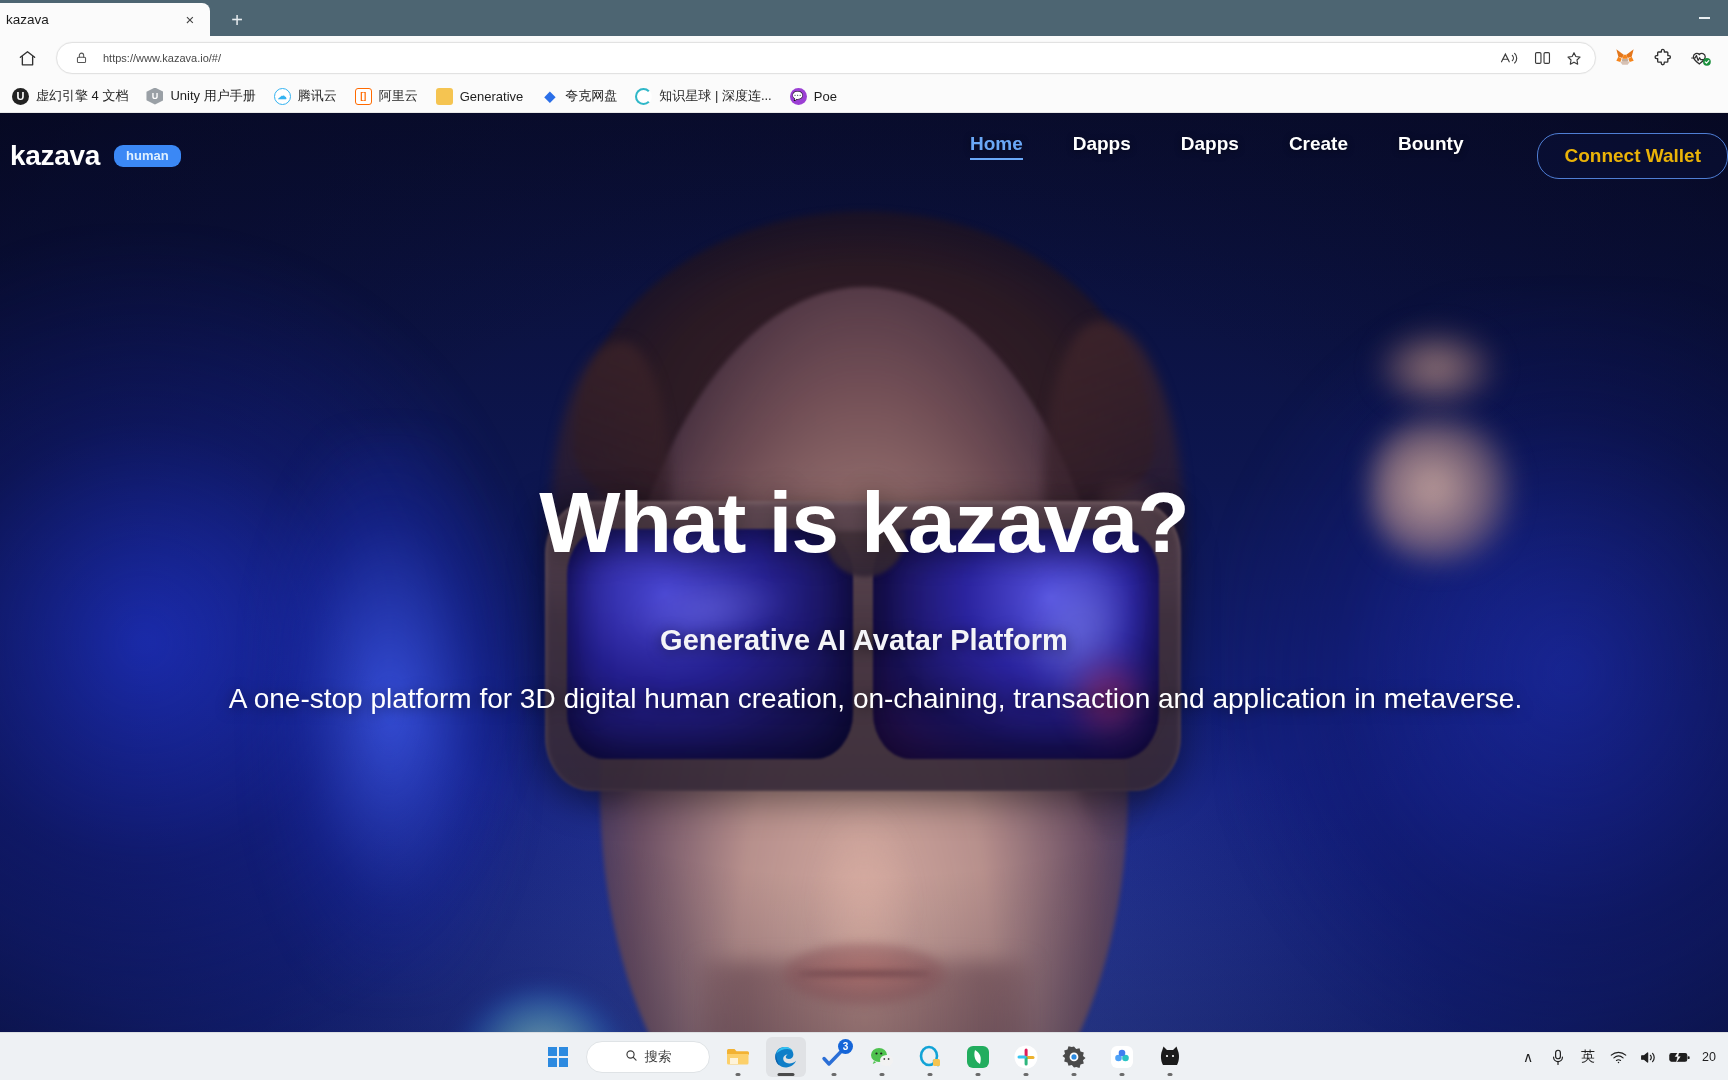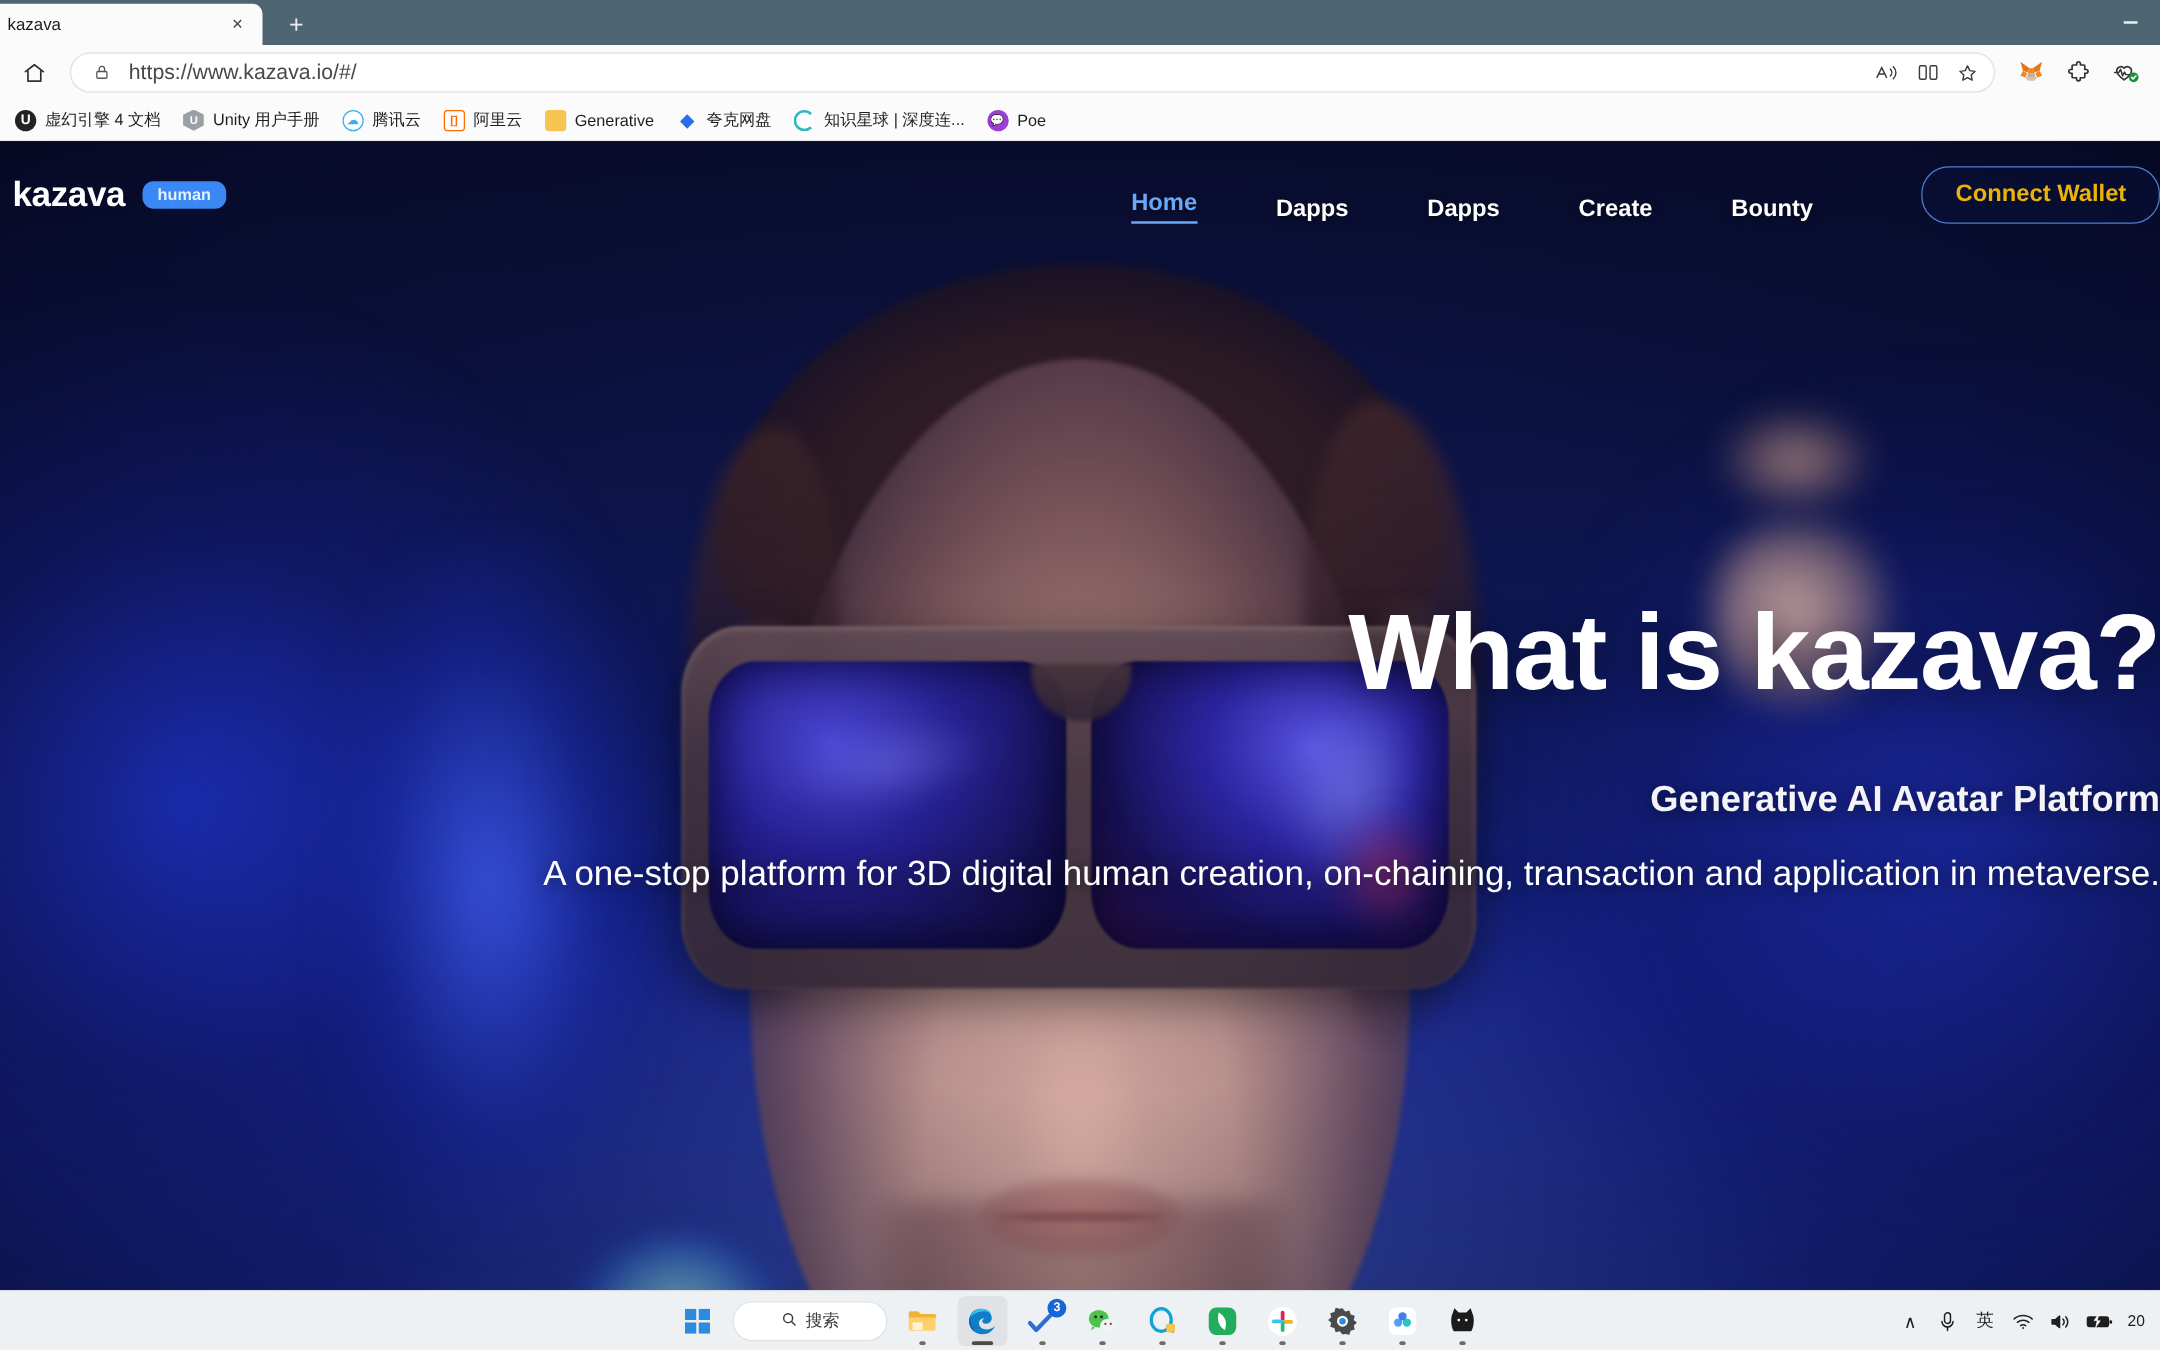--- a/index.html
+++ b/index.html
@@ -58,21 +58,21 @@
     color: #303030;
   }
   .omnibox {
     flex: 1; height: 32px; background: #ffffff;
     border: 1px solid #e2e2e2; border-radius: 16px;
     display: flex; align-items: center; padding: 0 6px 0 14px;
     margin: 0 8px; box-shadow: 0 0 0 0.5px rgba(0,0,0,.03);
   }
   .omnibox .lock { width: 20px; height: 20px; display:flex; align-items:center; justify-content:center; color:#555; flex-shrink:0; }
   .omnibox .url {
-    flex: 1; font-size: 17px; color: #484848; padding-left: 12px;
+    flex: 1; font-size: 11px; color: #484848; padding-left: 12px;
     white-space: nowrap; overflow: hidden;
   }
   .omni-actions { display: flex; align-items: center; gap: 2px; }
   .omni-btn { width: 30px; height: 28px; border-radius: 6px; display:flex; align-items:center; justify-content:center; color:#3b3b3b; }
 
   .bookmarks {
     height: 33px; background: #fbfbfb;
     display: flex; align-items: center; padding: 0 4px; gap: 2px;
     flex-shrink: 0; overflow: hidden; border-bottom: 1px solid #e8e8e8;
   }
@@ -262,42 +262,42 @@
   }
   .brand { display: flex; align-items: center; gap: 14px; }
   .brand-name {
     font-size: 28px; font-weight: 700; color: #ffffff; letter-spacing: -.3px;
   }
   .beta-badge {
     background: #3b88f5; color: #dff0ff; font-size: 13px; font-weight: 600;
     padding: 3px 12px; border-radius: 9px; line-height: 1.2;
   }
   .nav-links {
-    margin-left: auto; display: flex; align-items: flex-end; gap: 63px;
+    margin-left: auto; display: flex; align-items: flex-start; gap: 50px;
     padding-right: 0;
   }
   .nav-link {
     font-size: 19px; font-weight: 700; color: #ffffff; white-space: nowrap;
     text-shadow: 0 1px 6px rgba(0,0,0,.5);
   }
   .nav-link.active {
     color: #6aa8f7; border-bottom: 2px solid #6aa8f7; padding-bottom: 3px;
   }
   .connect-btn {
     margin-left: 24px;
     border: 1.5px solid #4f7ed4; border-radius: 22px;
     padding: 11px 26px; font-size: 19px; font-weight: 700; color: #eab308;
     white-space: nowrap; background: rgba(12,20,70,.28);
   }
 
   
   .hero-copy {
     position: absolute; left: 0; right: 0; top: 0; bottom: 0;
     z-index: 5; display: flex; flex-direction: column;
-    align-items: flex-end; justify-content: flex-start;
+    align-items: center; justify-content: flex-start;
     padding-top: 360px; pointer-events: none;
   }
   .hero-title {
     font-size: 86px; font-weight: 700; color: #ffffff; letter-spacing: -1px;
     text-shadow: 0 4px 28px rgba(0,0,0,.45);
   }
   .hero-sub {
     margin-top: 52px; font-size: 29px; font-weight: 700; color: #f4f4f8;
     text-shadow: 0 2px 14px rgba(0,0,0,.55);
   }

